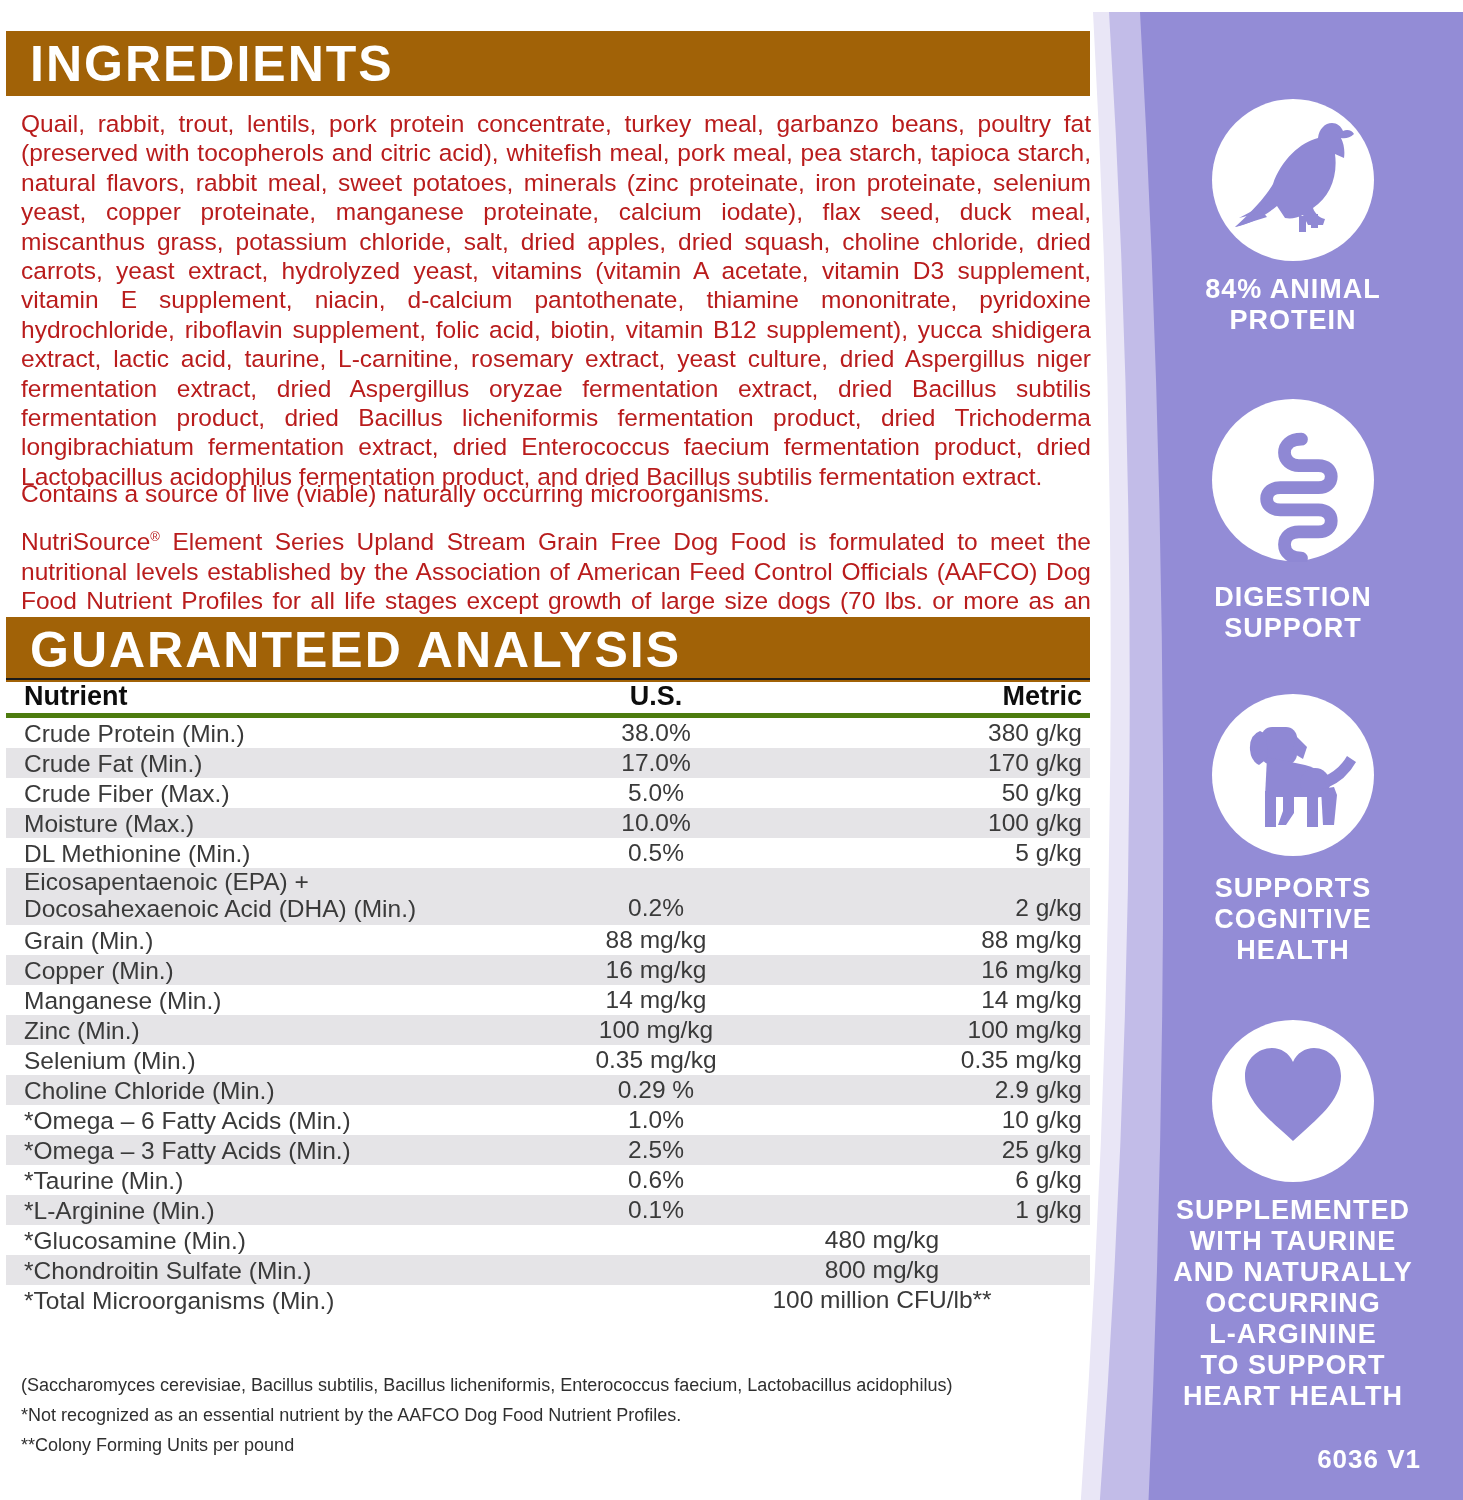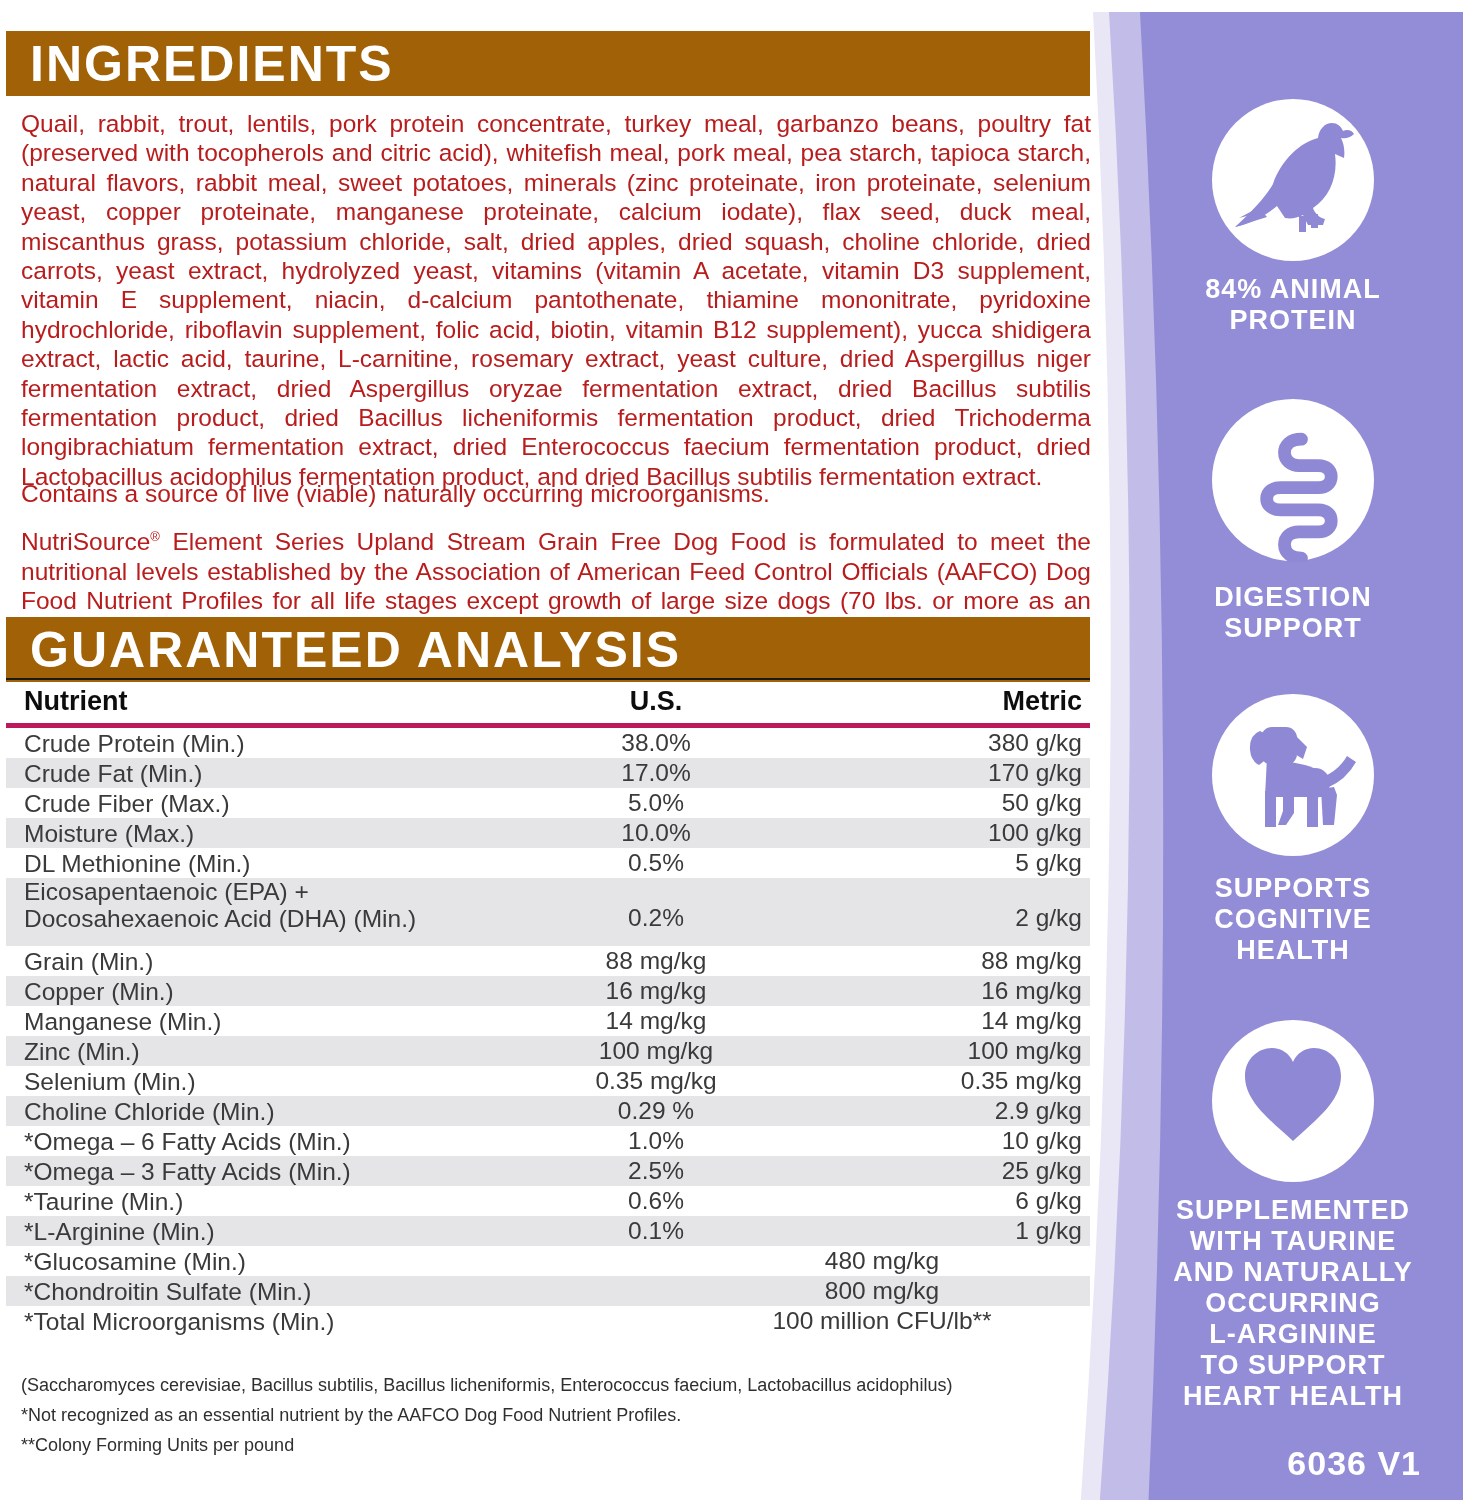--- a/index.html
+++ b/index.html
@@ -27,43 +27,43 @@
   #ing-p3{top:522px;}
   #ing-p3 sup{font-size:13px;vertical-align:super;}
   
   .ga-table{
     position:absolute;left:6px;top:678px;width:1084px;
     border-top:2px solid #1a1a1a;box-sizing:border-box;
   }
   .thead,.trow{
     display:grid;grid-template-columns:470px 360px 254px;align-items:center;box-sizing:border-box;
   }
-  .thead{height:48px;border-bottom:5px solid #be185d;font-weight:bold;font-size:27px;color:#0d0d0d;}
+  .thead{height:38px;border-bottom:5px solid #4d7c0f;font-weight:bold;font-size:27px;color:#0d0d0d;}
   .thead .c1{padding-left:18px;}
   .c2{justify-self:center;text-align:center;}
   .c3{justify-self:end;text-align:right;padding-right:8px;}
   .trow{height:30px;font-size:24.5px;color:#3a3a3a;}
   .trow:nth-child(even){background:#e5e4e7;}
   .trow .c1{padding-left:18px;white-space:pre-line;line-height:27px;}
-  .trow.tall{height:68px;align-items:end;padding-bottom:18px;}
+  .trow.tall{height:57px;align-items:end;padding-bottom:18px;}
   .trow .cspan{grid-column:2/4;justify-self:stretch;text-align:center;padding-left:198px;}
   
   .footnotes{position:absolute;left:21px;top:1374px;width:1075px;font-size:18px;color:#2f2f2f;}
   .footnotes div{margin-bottom:7px;line-height:23px;}
   
   .sidebar{position:absolute;left:1060px;top:12px;width:403px;height:1500px;}
   .sidebar svg.bg{position:absolute;left:0;top:0;}
   .badge-circle{position:absolute;width:164px;height:164px;}
   .badge-label{
     position:absolute;left:33px;width:400px;text-align:center;color:#ffffff;
     font-weight:bold;font-size:27px;line-height:31px;letter-spacing:1px;white-space:pre-line;
   }
   .side-code{
     position:absolute;right:42px;top:1432px;color:#ffffff;font-weight:bold;
-    font-size:34px;letter-spacing:1px;
+    font-size:26px;letter-spacing:1px;
   }
 </style>
 </head>
 <body>
 
 <div class="page">
 
   <div class="section-bar" id="ingredients-bar">
     <span>INGREDIENTS</span>
   </div>

